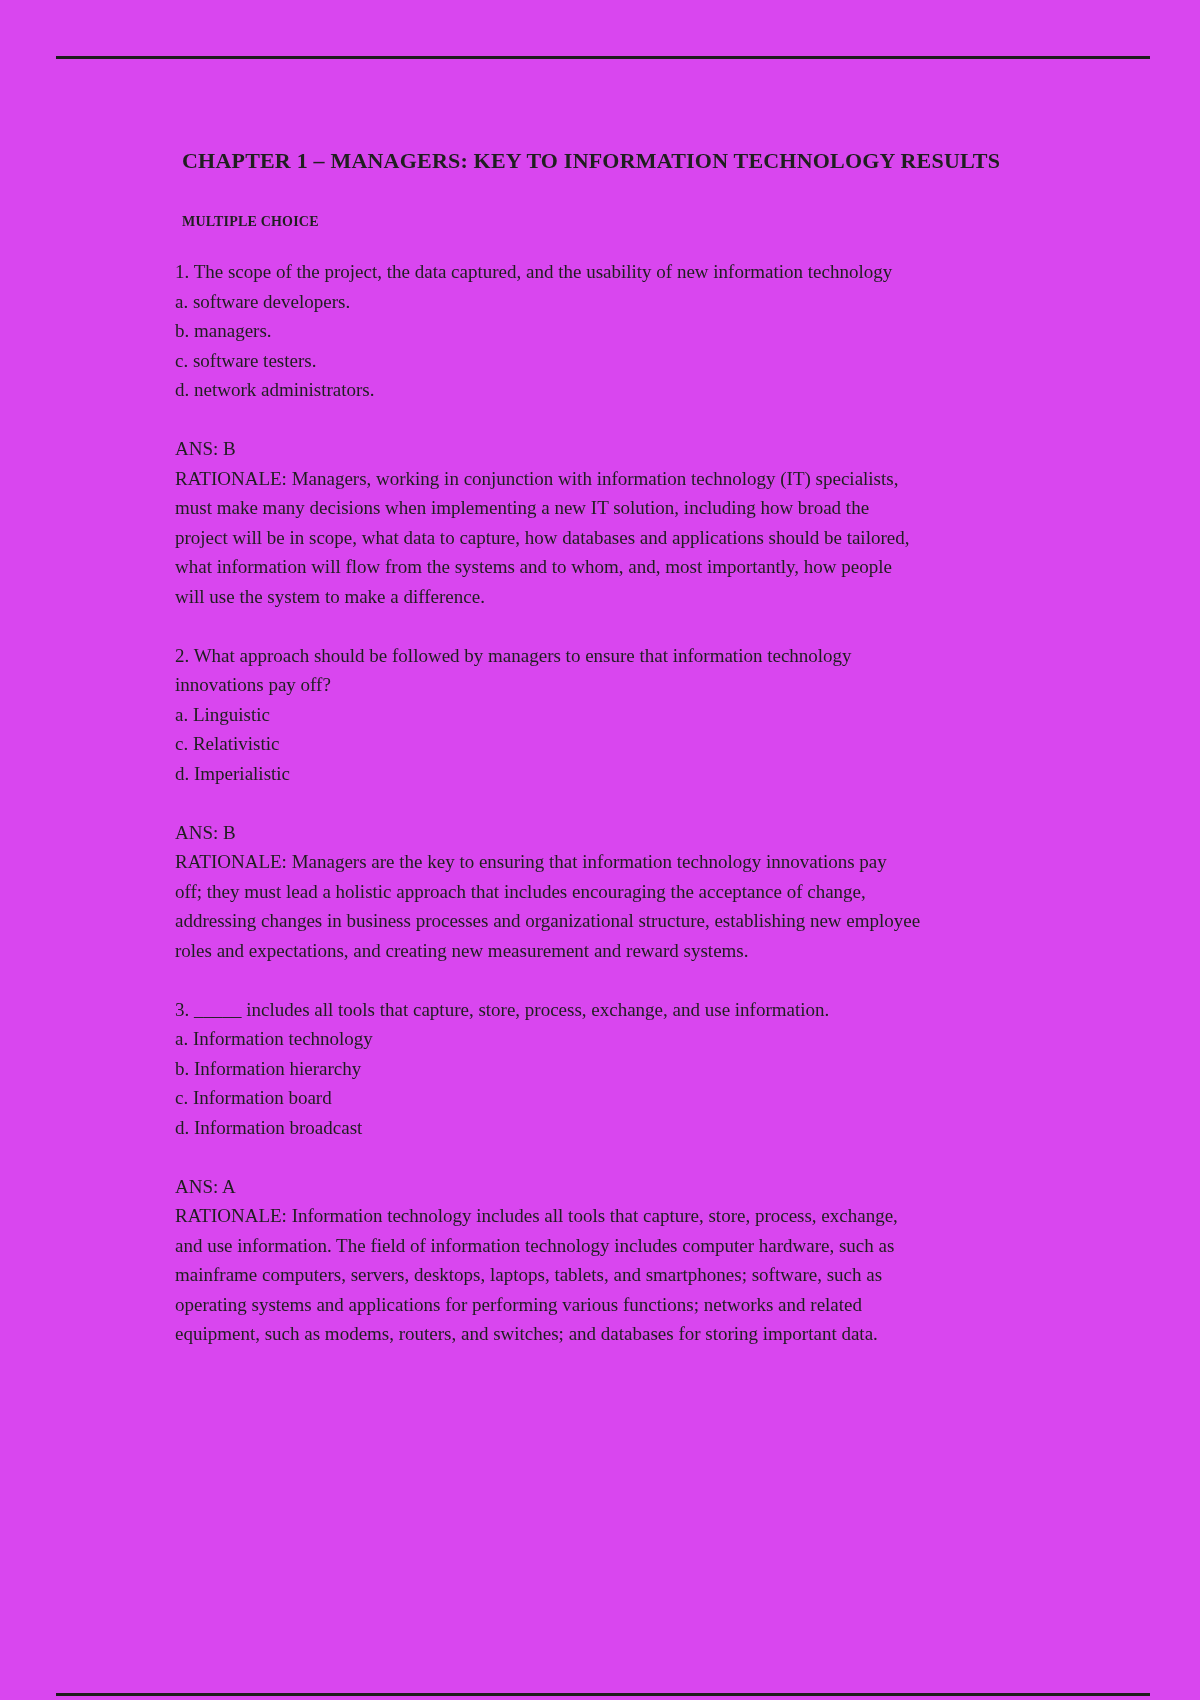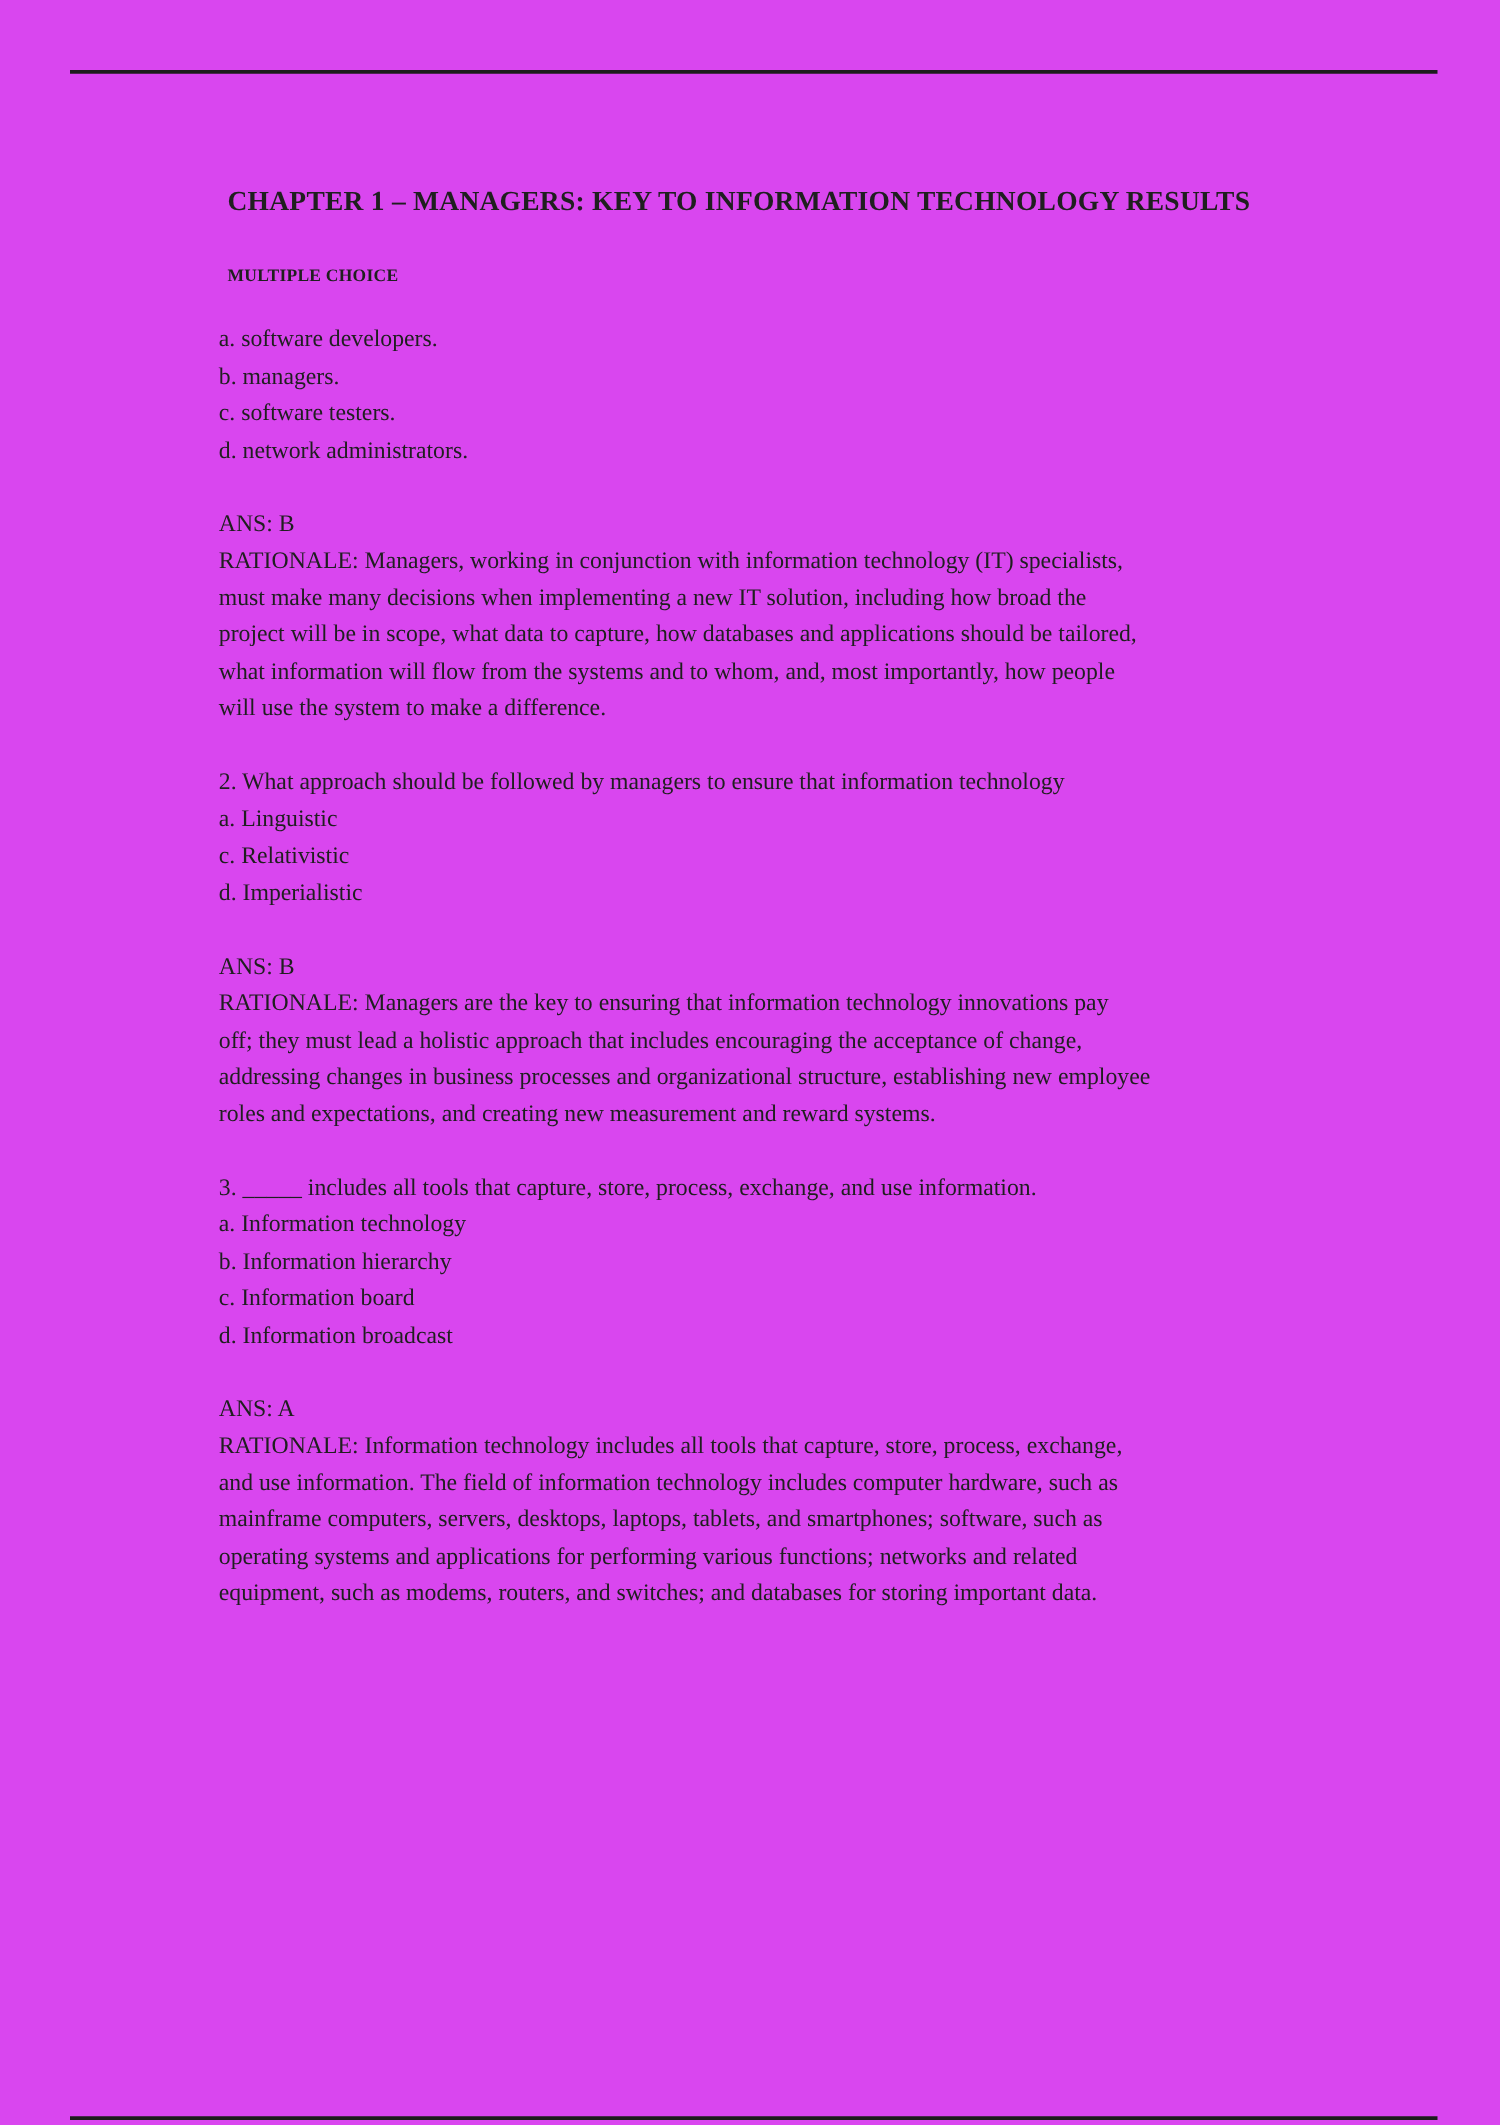--- a/index.html
+++ b/index.html
@@ -72,37 +72,39 @@
 
   <div class="rule rule-top"></div>
 
   <div class="content">
 
     <div class="doc-title">CHAPTER 1 – MANAGERS: KEY TO INFORMATION TECHNOLOGY RESULTS</div>
 
     <div class="section-heading">MULTIPLE CHOICE</div>
 
     <div class="block">
+      <div class="line">1. The scope of the project, the data captured, and the usability of new information technology</div>
       <div class="line">a. software developers.</div>
       <div class="line">b. managers.</div>
       <div class="line">c. software testers.</div>
       <div class="line">d. network administrators.</div>
     </div>
 
     <div class="block">
       <div class="line">ANS: B</div>
       <div class="line">RATIONALE: Managers, working in conjunction with information technology (IT) specialists,</div>
       <div class="line">must make many decisions when implementing a new IT solution, including how broad the</div>
       <div class="line">project will be in scope, what data to capture, how databases and applications should be tailored,</div>
       <div class="line">what information will flow from the systems and to whom, and, most importantly, how people</div>
       <div class="line">will use the system to make a difference.</div>
     </div>
 
     <div class="block">
       <div class="line">2. What approach should be followed by managers to ensure that information technology</div>
+      <div class="line">innovations pay off?</div>
       <div class="line">a. Linguistic</div>
       <div class="line">c. Relativistic</div>
       <div class="line">d. Imperialistic</div>
     </div>
 
     <div class="block">
       <div class="line">ANS: B</div>
       <div class="line">RATIONALE: Managers are the key to ensuring that information technology innovations pay</div>
       <div class="line">off; they must lead a holistic approach that includes encouraging the acceptance of change,</div>
       <div class="line">addressing changes in business processes and organizational structure, establishing new employee</div>

